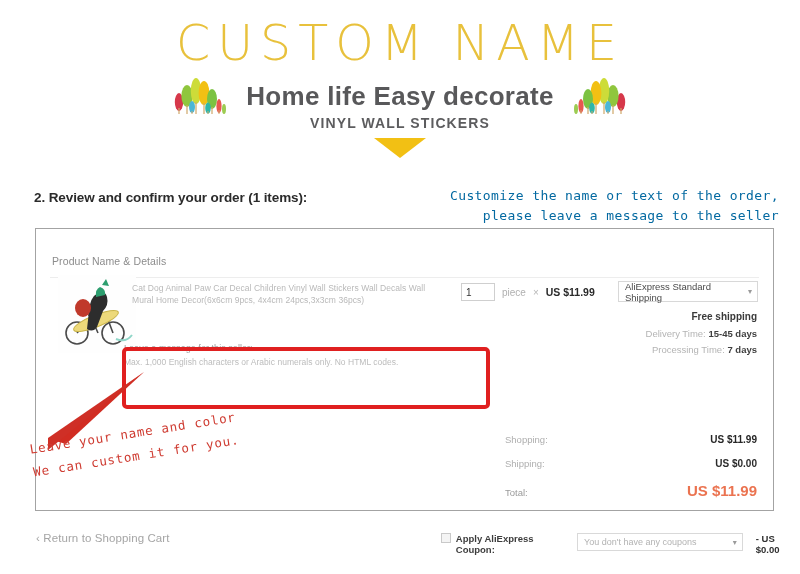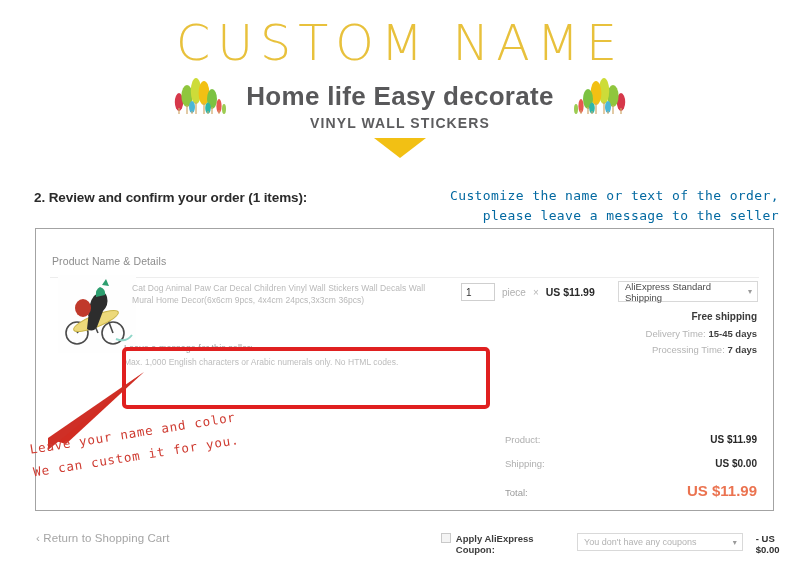--- a/index.html
+++ b/index.html
@@ -253,21 +253,21 @@
       <b>7 days</b>
     </div>
 
     <div class="msg-block">
       <div class="msg-label">Leave a message for this seller:</div>
       <div class="msg-hint">Max. 1,000 English characters or Arabic numerals only. No HTML codes.</div>
     </div>
 
     <div class="totals">
       <div class="t-row">
-        <span class="t-key">Product:</span>
+        <span class="t-key">Shopping:</span>
         <span class="t-val">US $11.99</span>
       </div>
       <div class="t-row">
         <span class="t-key">Shipping:</span>
         <span class="t-val plain">US $0.00</span>
       </div>
       <div class="t-row total">
         <span class="t-key">Total:</span>
         <span class="t-val total">US $11.99</span>
       </div>

